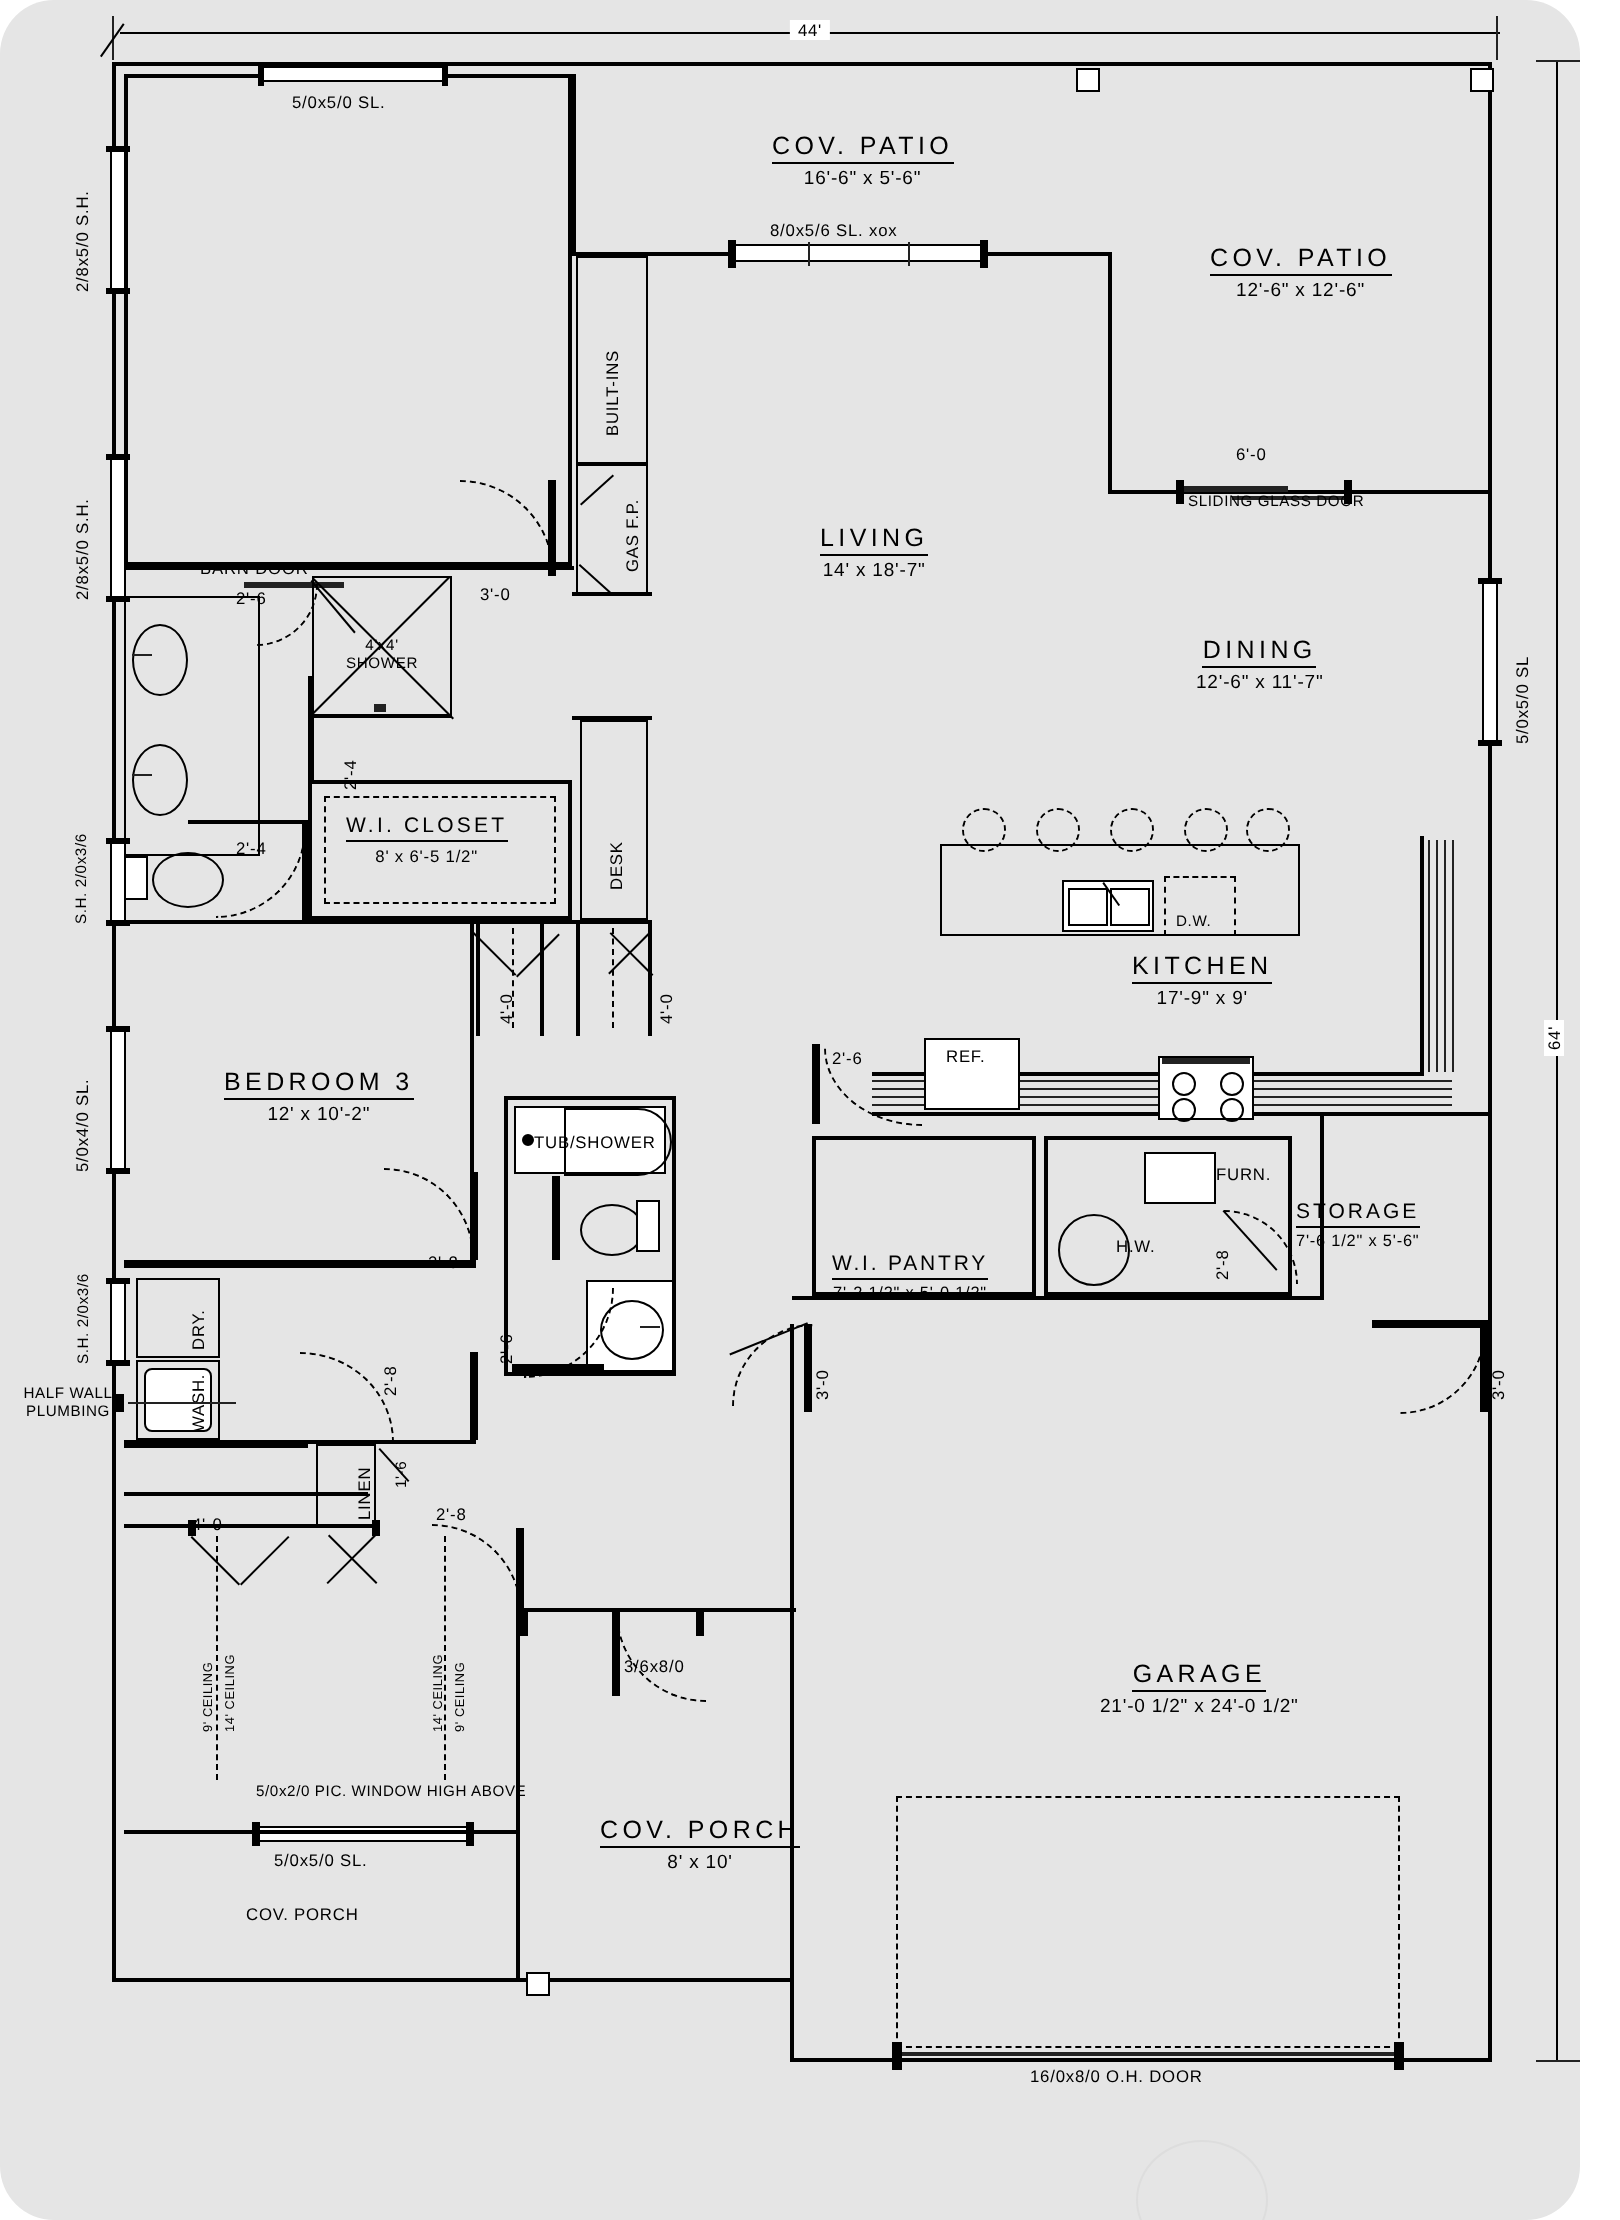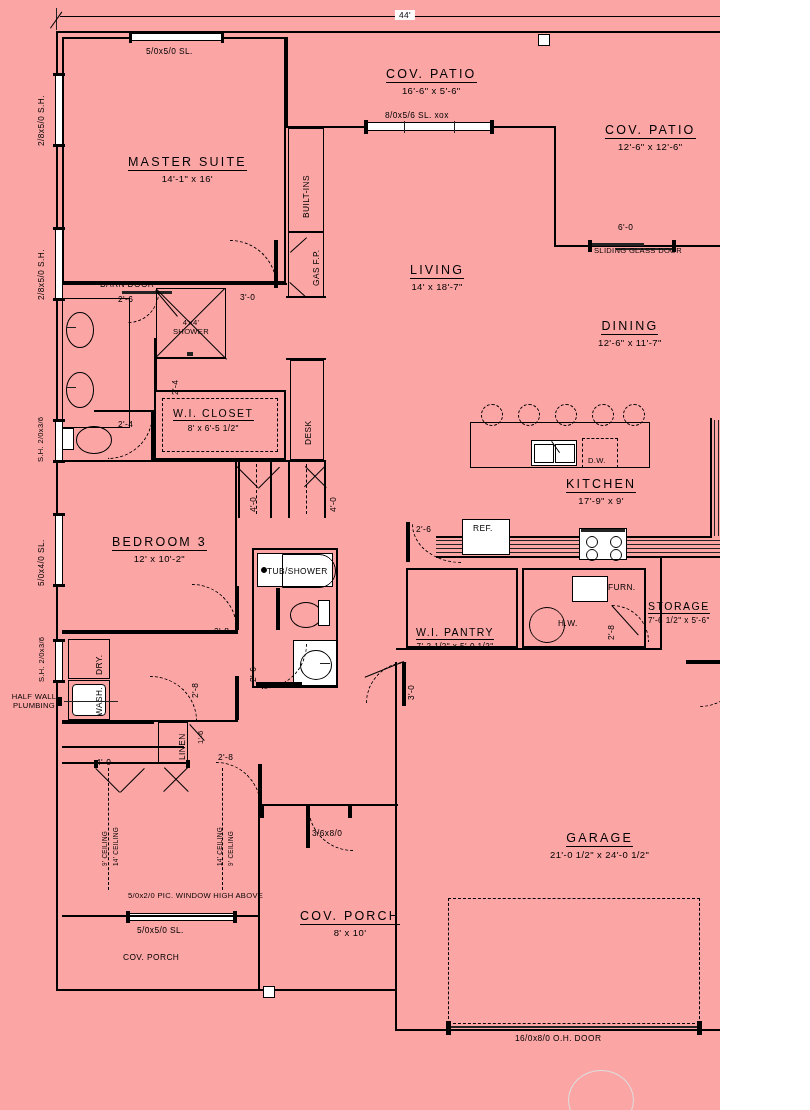--- a/index.html
+++ b/index.html
@@ -1,17 +1,17 @@
 <!DOCTYPE html>
 <html><head>
 <meta charset="utf-8">
 <style>
   html,body{margin:0;padding:0;background:#fff;}
   body{font-family:"Liberation Sans",sans-serif;}
-  #plan{position:relative;width:720px;height:1110px;background:#fca5a5;overflow:hidden;}
+  #plan{position:relative;width:790px;height:1110px;background:#e5e5e5;overflow:hidden;border-radius:27px;}
   .w{position:absolute;background:#000;}           
   .wall{position:absolute;border:1px solid #000;box-sizing:border-box;background:transparent;}
   .thin{position:absolute;background:#222;}
   .dash{position:absolute;border-style:dashed;border-color:#000;box-sizing:border-box;}
   .lbl{position:absolute;font-family:"Liberation Sans",sans-serif;color:#000;white-space:nowrap;letter-spacing:.6px;}
   .room{text-align:center;}
   .room .rname{font-size:12.5px;letter-spacing:2.2px;border-bottom:1.4px solid #000;padding-bottom:1px;display:inline-block;}
   .room .rdim{font-size:9.5px;letter-spacing:.4px;margin-top:2px;}
   .tiny{font-size:7.6px;letter-spacing:.3px;}
   .tiny2{font-size:8.4px;letter-spacing:.4px;}
@@ -67,24 +67,20 @@
   <div class="winv" style="left:55px;top:74px;width:8px;height:72px;"></div>
   <div class="winend" style="left:53px;top:73px;width:12px;height:3px;"></div>
   <div class="winend" style="left:53px;top:144px;width:12px;height:3px;"></div>
   <div class="lbl tiny2" style="left:36px;top:146px;transform:rotate(-90deg);transform-origin:0 0;">2/8x5/0 S.H.</div>
 
   <div class="winv" style="left:55px;top:228px;width:8px;height:72px;"></div>
   <div class="winend" style="left:53px;top:227px;width:12px;height:3px;"></div>
   <div class="winend" style="left:53px;top:298px;width:12px;height:3px;"></div>
   <div class="lbl tiny2" style="left:36px;top:300px;transform:rotate(-90deg);transform-origin:0 0;">2/8x5/0 S.H.</div>
 
-  <div class="room lbl" style="left:128px;top:152px;">
-    <div class="rname">MASTER SUITE</div>
-    <div class="rdim">14'-1" x 16'</div>
-  </div>
 
   <div class="room lbl" style="left:386px;top:64px;">
     <div class="rname">COV. PATIO</div>
     <div class="rdim">16'-6" x 5'-6"</div>
   </div>
   <div class="w" style="left:286px;top:37px;width:2px;height:90px;"></div>
   <div class="w" style="left:286px;top:126px;width:270px;height:2px;"></div>
   <div class="w" style="left:554px;top:126px;width:2px;height:120px;"></div>
   <div class="w" style="left:554px;top:245px;width:190px;height:2px;"></div>
 

